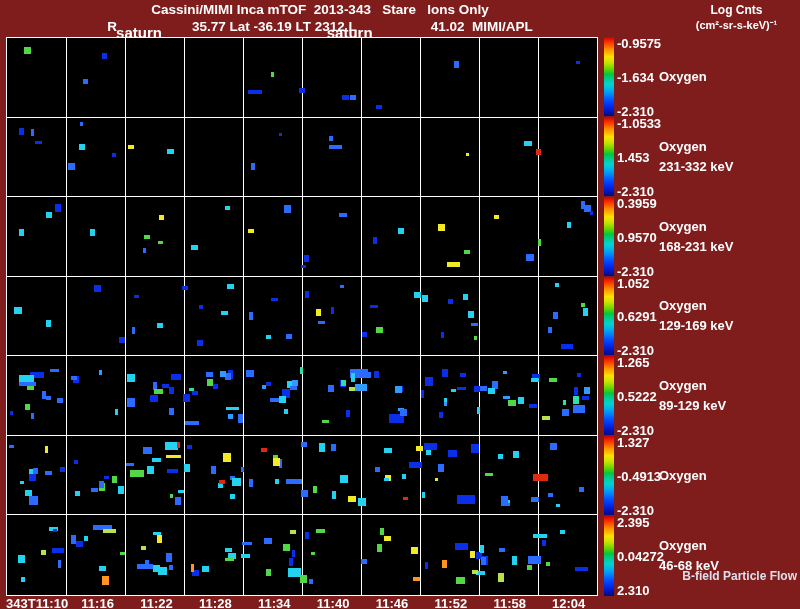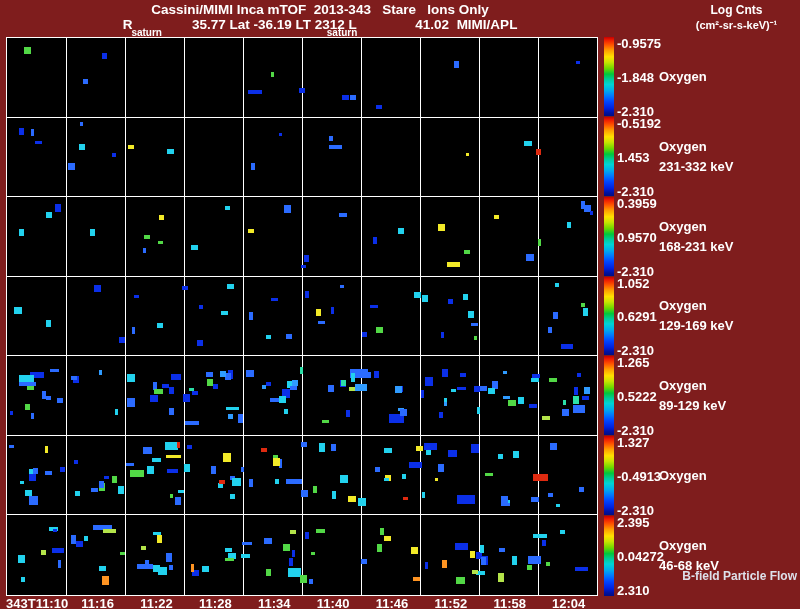--- a/index.html
+++ b/index.html
@@ -3,21 +3,21 @@
 <meta charset="utf-8">
 <style>
   html,body{margin:0;padding:0;background:#000;}
   #app{position:relative;width:800px;height:609px;background:#7f1d1d;overflow:hidden;
        font-family:"Liberation Sans",sans-serif;font-weight:bold;color:#fff;}
   
   .title1{position:absolute;top:2px;left:0;width:640px;text-align:center;
           font-size:13.5px;white-space:pre;z-index:5;}
   .title2{position:absolute;top:17px;left:0;width:640px;text-align:center;
           font-size:13.5px;white-space:pre;z-index:5;}
-  .sub{font-size:10px;position:relative;top:7px;letter-spacing:0;}
+  .sub{font-size:15px;position:relative;top:7px;letter-spacing:0;}
   .sub1{margin-left:-1px;}
   .sub2{margin-left:-30px;}
   .gap-a{display:inline-block;width:30px;}
   .gap-b{display:inline-block;width:58px;}
   .legend{position:absolute;top:3px;left:673px;width:127px;text-align:center;
           font-size:12px;line-height:15px;z-index:5;}
   .legend .units{font-size:11px;}
   
   .plot{position:absolute;left:6px;top:37px;width:592px;height:559px;
         display:grid;grid-template-rows:repeat(7,1fr);
@@ -491,25 +491,25 @@
       <div class="cbar" style="background: linear-gradient(rgb(196, 0, 0) 0%, rgb(238, 28, 0) 4%, rgb(255, 85, 0) 10%, rgb(255, 160, 0) 17%, rgb(255, 224, 0) 25%, rgb(200, 228, 0) 32%, rgb(108, 216, 0) 40%, rgb(0, 200, 60) 47%, rgb(0, 204, 160) 54%, rgb(0, 212, 212) 60%, rgb(0, 170, 238) 68%, rgb(0, 119, 255) 75%, rgb(0, 68, 255) 82%, rgb(0, 34, 224) 90%, rgb(0, 17, 160) 96%, rgb(0, 13, 134) 100%);"></div>
       <div class="cbar" style="background: linear-gradient(rgb(196, 0, 0) 0%, rgb(238, 28, 0) 4%, rgb(255, 85, 0) 10%, rgb(255, 160, 0) 17%, rgb(255, 224, 0) 25%, rgb(200, 228, 0) 32%, rgb(108, 216, 0) 40%, rgb(0, 200, 60) 47%, rgb(0, 204, 160) 54%, rgb(0, 212, 212) 60%, rgb(0, 170, 238) 68%, rgb(0, 119, 255) 75%, rgb(0, 68, 255) 82%, rgb(0, 34, 224) 90%, rgb(0, 17, 160) 96%, rgb(0, 13, 134) 100%);"></div>
       <div class="cbar" style="background: linear-gradient(rgb(196, 0, 0) 0%, rgb(238, 28, 0) 4%, rgb(255, 85, 0) 10%, rgb(255, 160, 0) 17%, rgb(255, 224, 0) 25%, rgb(200, 228, 0) 32%, rgb(108, 216, 0) 40%, rgb(0, 200, 60) 47%, rgb(0, 204, 160) 54%, rgb(0, 212, 212) 60%, rgb(0, 170, 238) 68%, rgb(0, 119, 255) 75%, rgb(0, 68, 255) 82%, rgb(0, 34, 224) 90%, rgb(0, 17, 160) 96%, rgb(0, 13, 134) 100%);"></div>
       <div class="cbar" style="background: linear-gradient(rgb(196, 0, 0) 0%, rgb(238, 28, 0) 4%, rgb(255, 85, 0) 10%, rgb(255, 160, 0) 17%, rgb(255, 224, 0) 25%, rgb(200, 228, 0) 32%, rgb(108, 216, 0) 40%, rgb(0, 200, 60) 47%, rgb(0, 204, 160) 54%, rgb(0, 212, 212) 60%, rgb(0, 170, 238) 68%, rgb(0, 119, 255) 75%, rgb(0, 68, 255) 82%, rgb(0, 34, 224) 90%, rgb(0, 17, 160) 96%, rgb(0, 13, 134) 100%);"></div>
       <div class="cbar" style="background: linear-gradient(rgb(196, 0, 0) 0%, rgb(238, 28, 0) 4%, rgb(255, 85, 0) 10%, rgb(255, 160, 0) 17%, rgb(255, 224, 0) 25%, rgb(200, 228, 0) 32%, rgb(108, 216, 0) 40%, rgb(0, 200, 60) 47%, rgb(0, 204, 160) 54%, rgb(0, 212, 212) 60%, rgb(0, 170, 238) 68%, rgb(0, 119, 255) 75%, rgb(0, 68, 255) 82%, rgb(0, 34, 224) 90%, rgb(0, 17, 160) 96%, rgb(0, 13, 134) 100%);"></div>
     </div>
 
   <div class="cblabels">
       <div class="cbrow">
         <span class="cb-top">-0.9575</span>
-        <span class="cb-mid">-1.848</span>
+        <span class="cb-mid">-1.634</span>
         <span class="cb-bot">-2.310</span>
       </div>
       <div class="cbrow">
-        <span class="cb-top">-0.5192</span>
+        <span class="cb-top">-1.0533</span>
         <span class="cb-mid">1.453</span>
         <span class="cb-bot">-2.310</span>
       </div>
       <div class="cbrow">
         <span class="cb-top">0.3959</span>
         <span class="cb-mid">0.9570</span>
         <span class="cb-bot">-2.310</span>
       </div>
       <div class="cbrow">
         <span class="cb-top">1.052</span>

